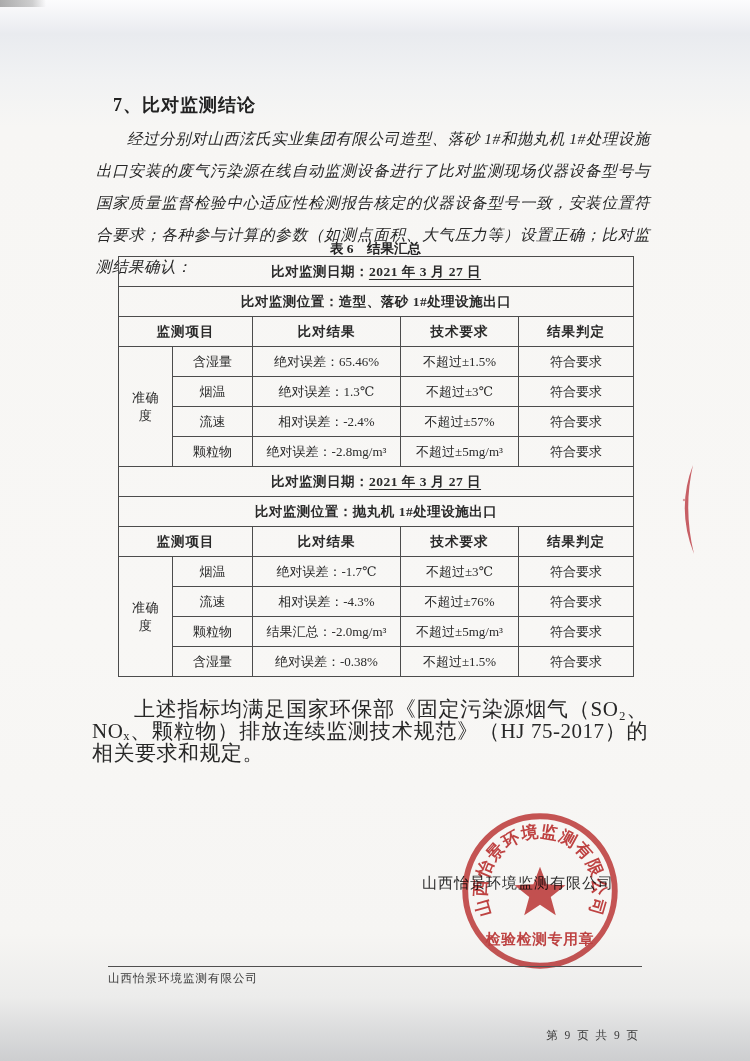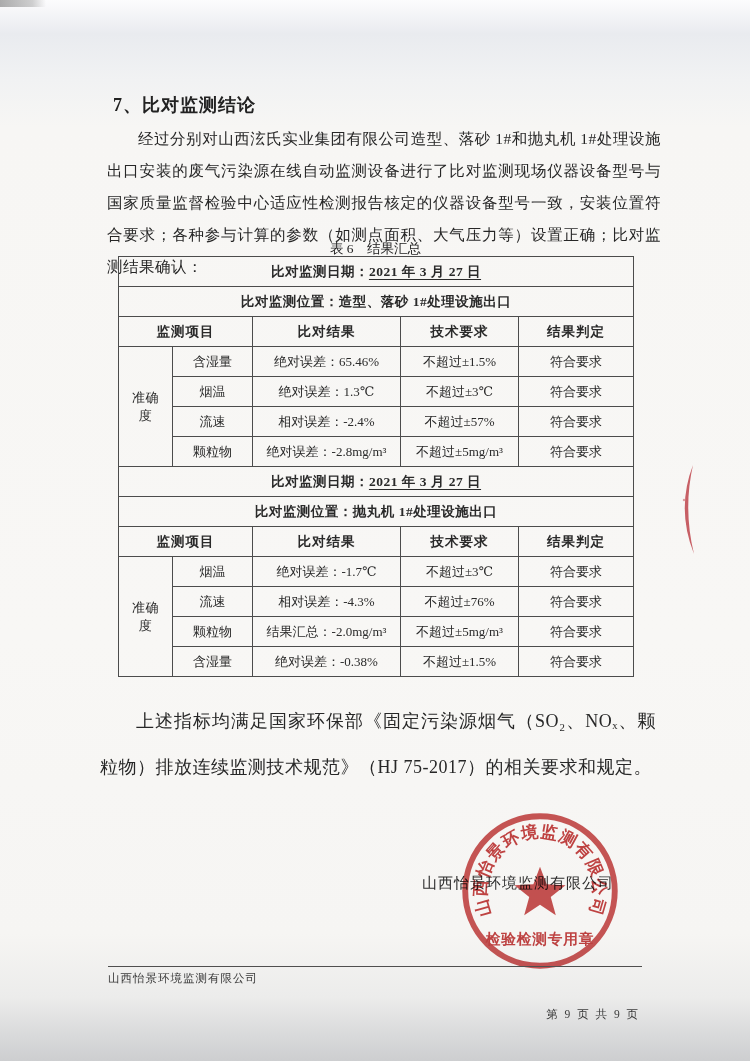--- a/index.html
+++ b/index.html
@@ -15,65 +15,65 @@
   .corner-smudge {
     position:absolute; left:0; top:0; width:46px; height:7px;
     background:linear-gradient(90deg,#6a6a6a,#aaa 70%, transparent); opacity:.55;
   }
 
   .doc-title {
     position:absolute; left:113px; top:93px;
     font-size:18px; font-weight:bold; letter-spacing:1px; color:#222;
   }
   .intro {
-    position:absolute; left:107px; top:123px; width:554px;
+    position:absolute; left:96px; top:123px; width:554px;
     font-size:15.5px; line-height:32px; text-align:justify; text-indent:2em;
-    color:#272727; letter-spacing:.5px;
+    color:#272727; letter-spacing:.5px;font-style:italic;
   }
   .table-caption {
     position:absolute; left:118px; top:240px; width:515px;
-    text-align:center; font-size:13.5px; font-weight:normal; color:#222;
+    text-align:center; font-size:13.5px; font-weight:bold; color:#222;
   }
 
   table.cmp {
     position:absolute; left:118px; top:256px; width:515px;
     border-collapse:collapse; table-layout:fixed;
     font-size:13px; color:#2a2a2a;
   }
   table.cmp td, table.cmp th { border:1px solid #4c4c4c; text-align:center; vertical-align:middle; padding:0 8px; }
   table.cmp tr { height:30px; }
   tr.row-label td { font-weight:bold; font-size:13.5px; letter-spacing:.5px; }
   tr.row-head th { font-weight:bold; font-size:13.5px; letter-spacing:1px; }
   td.group-cell { font-size:13px; letter-spacing:.5px;margin-left:31px; }
   tr.row-data { height:31px; }
   .u { text-decoration:underline; text-underline-offset:3px; }
 
   .conclusion {
-    position:absolute; left:100px; top:698px; width:556px;
-    font-size:18px; line-height:46px; text-align:justify; text-indent:2em;
+    position:absolute; left:92px; top:698px; width:556px;
+    font-size:21px; line-height:22px; text-align:justify; text-indent:2em;
     color:#272727; letter-spacing:.5px;
   }
 
   .sign-block {
     position:absolute; right:136px; top:870px; text-align:center;
     font-size:15px; color:#2c2c2c; letter-spacing:1px; line-height:26px;
   }
 
   .stamp {
     position:absolute; left:456px; top:807px; width:168px; height:168px;
     mix-blend-mode:multiply; opacity:.92;
   }
   .edge-mark { position:absolute; left:672px; top:462px; width:28px; height:96px; opacity:.8; }
 
   .footer-line { position:absolute; left:108px; top:966px; width:534px; border-top:1.5px solid #4f4f4f; }
   .footer-left {
     position:absolute; left:108px; top:971px; font-size:11.5px; color:#3a3a3a; letter-spacing:1px;
   }
   .footer-right {
-    position:absolute; right:110px; top:1007px; font-size:11.5px; color:#3a3a3a; letter-spacing:2px;
+    position:absolute; right:110px; top:1028px; font-size:11.5px; color:#3a3a3a; letter-spacing:2px;
   }
 </style>
 </head>
 <body>
 
 <div class="page">
 
   <div class="corner-smudge"></div>
 
   <div class="doc-title">7、比对监测结论</div>

